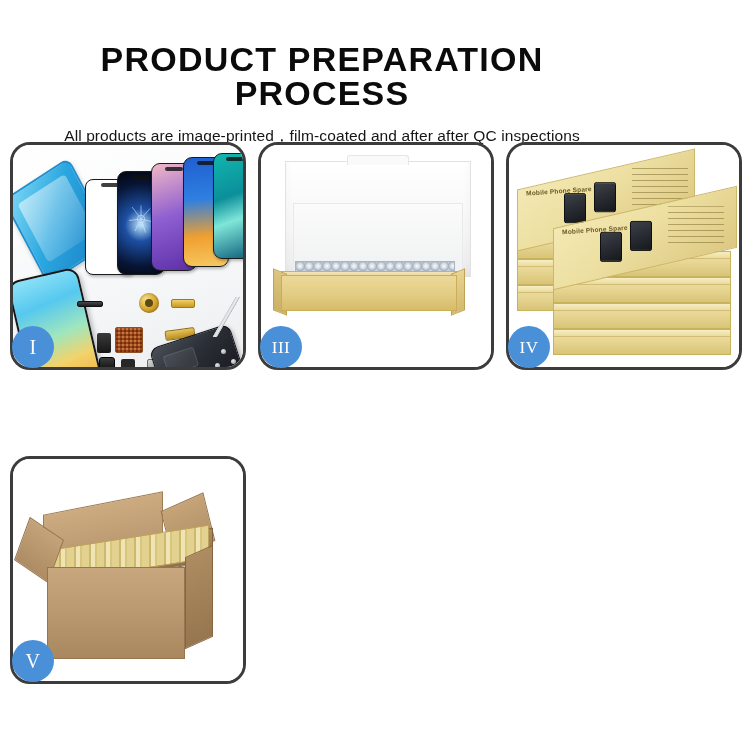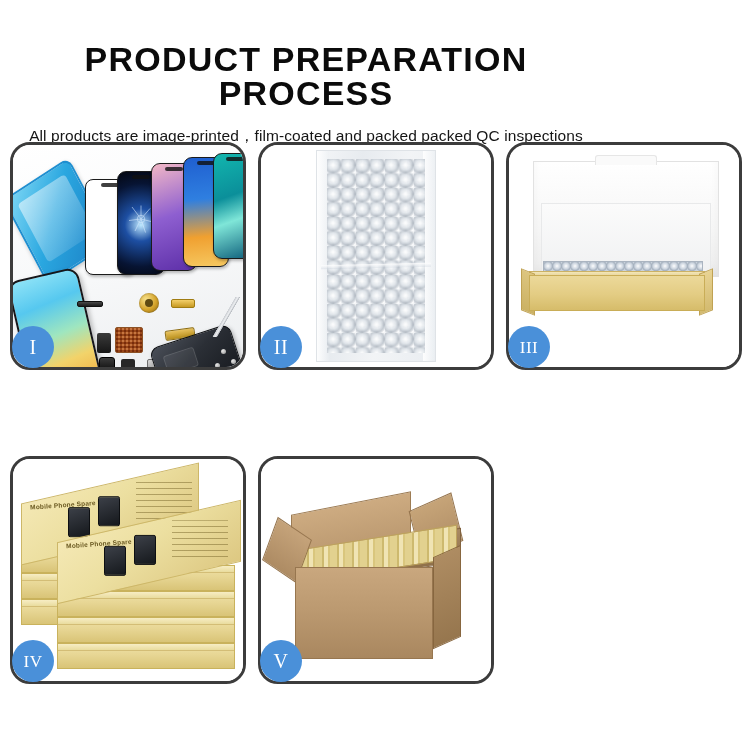--- a/index.html
+++ b/index.html
@@ -5,21 +5,21 @@
   * { box-sizing: border-box; margin: 0; padding: 0; }
   html, body {
     width: 750px; height: 750px;
     background: #ffffff;
     font-family: "Liberation Sans", sans-serif;
     overflow: hidden;
   }
   .page { position: relative; width: 750px; height: 750px; background: #ffffff; }
 
   
-  .header { position: absolute; top: 0; left: 0; width: 612px; text-align: center; }
+  .header { position: absolute; top: 0; left: 16px; width: 612px; text-align: center; }
   .title {
     font-size: 34px; font-weight: 700; letter-spacing: 1.2px;
     color: #0b0b0b; line-height: 1; padding-top: 42px;
     font-family: "Liberation Sans", sans-serif;
   }
   .subtitle {
     font-size: 15.5px; font-weight: 400; color: #151515;
     line-height: 1; padding-top: 18px; letter-spacing: 0.1px;
   }
 
@@ -337,21 +337,21 @@
     transform: rotate(-10deg); border-radius:3px;
   }
 </style>
 </head>
 <body>
 
 <div class="page">
 
   <div class="header">
     <div class="title">PRODUCT PREPARATION PROCESS</div>
-    <div class="subtitle">All products are image-printed，film-coated and packed packed QC inspections</div>
+    <div class="subtitle">All products are image-printed，film-coated and after after QC inspections</div>
   </div>
 
   <div class="grid">
 
     <div class="panel">
       <div class="panel-inner p1">
         <div class="film"></div>
         <div class="fan">
           <div class="scr scr1">
               <div class="notch"></div>
@@ -389,31 +389,20 @@
           <div class="pt housing"></div>
           <div class="pt tweez"></div>
           <div class="pt screw s1"></div>
           <div class="pt screw s2"></div>
           <div class="pt screw s3"></div>
         </div>
       </div>
       <div class="badge">I</div>
     </div>
 
-    <div class="panel">
-      <div class="panel-inner p2">
-        <div class="wrap-outer">
-          <div class="wrap-edgeL"></div>
-          <div class="wrap-edgeR"></div>
-          <div class="bubbles"></div>
-          <div class="wrap-seam"></div>
-        </div>
-      </div>
-      <div class="badge">II</div>
-    </div>
 
     <div class="panel">
       <div class="panel-inner p3">
         <div class="b3-lid">
           <div class="b3-lid-tab"></div>
         </div>
         <div class="b3-foam"></div>
         <div class="b3-fill"></div>
         <div class="b3-rim"></div>
         <div class="b3-side-l"></div>

